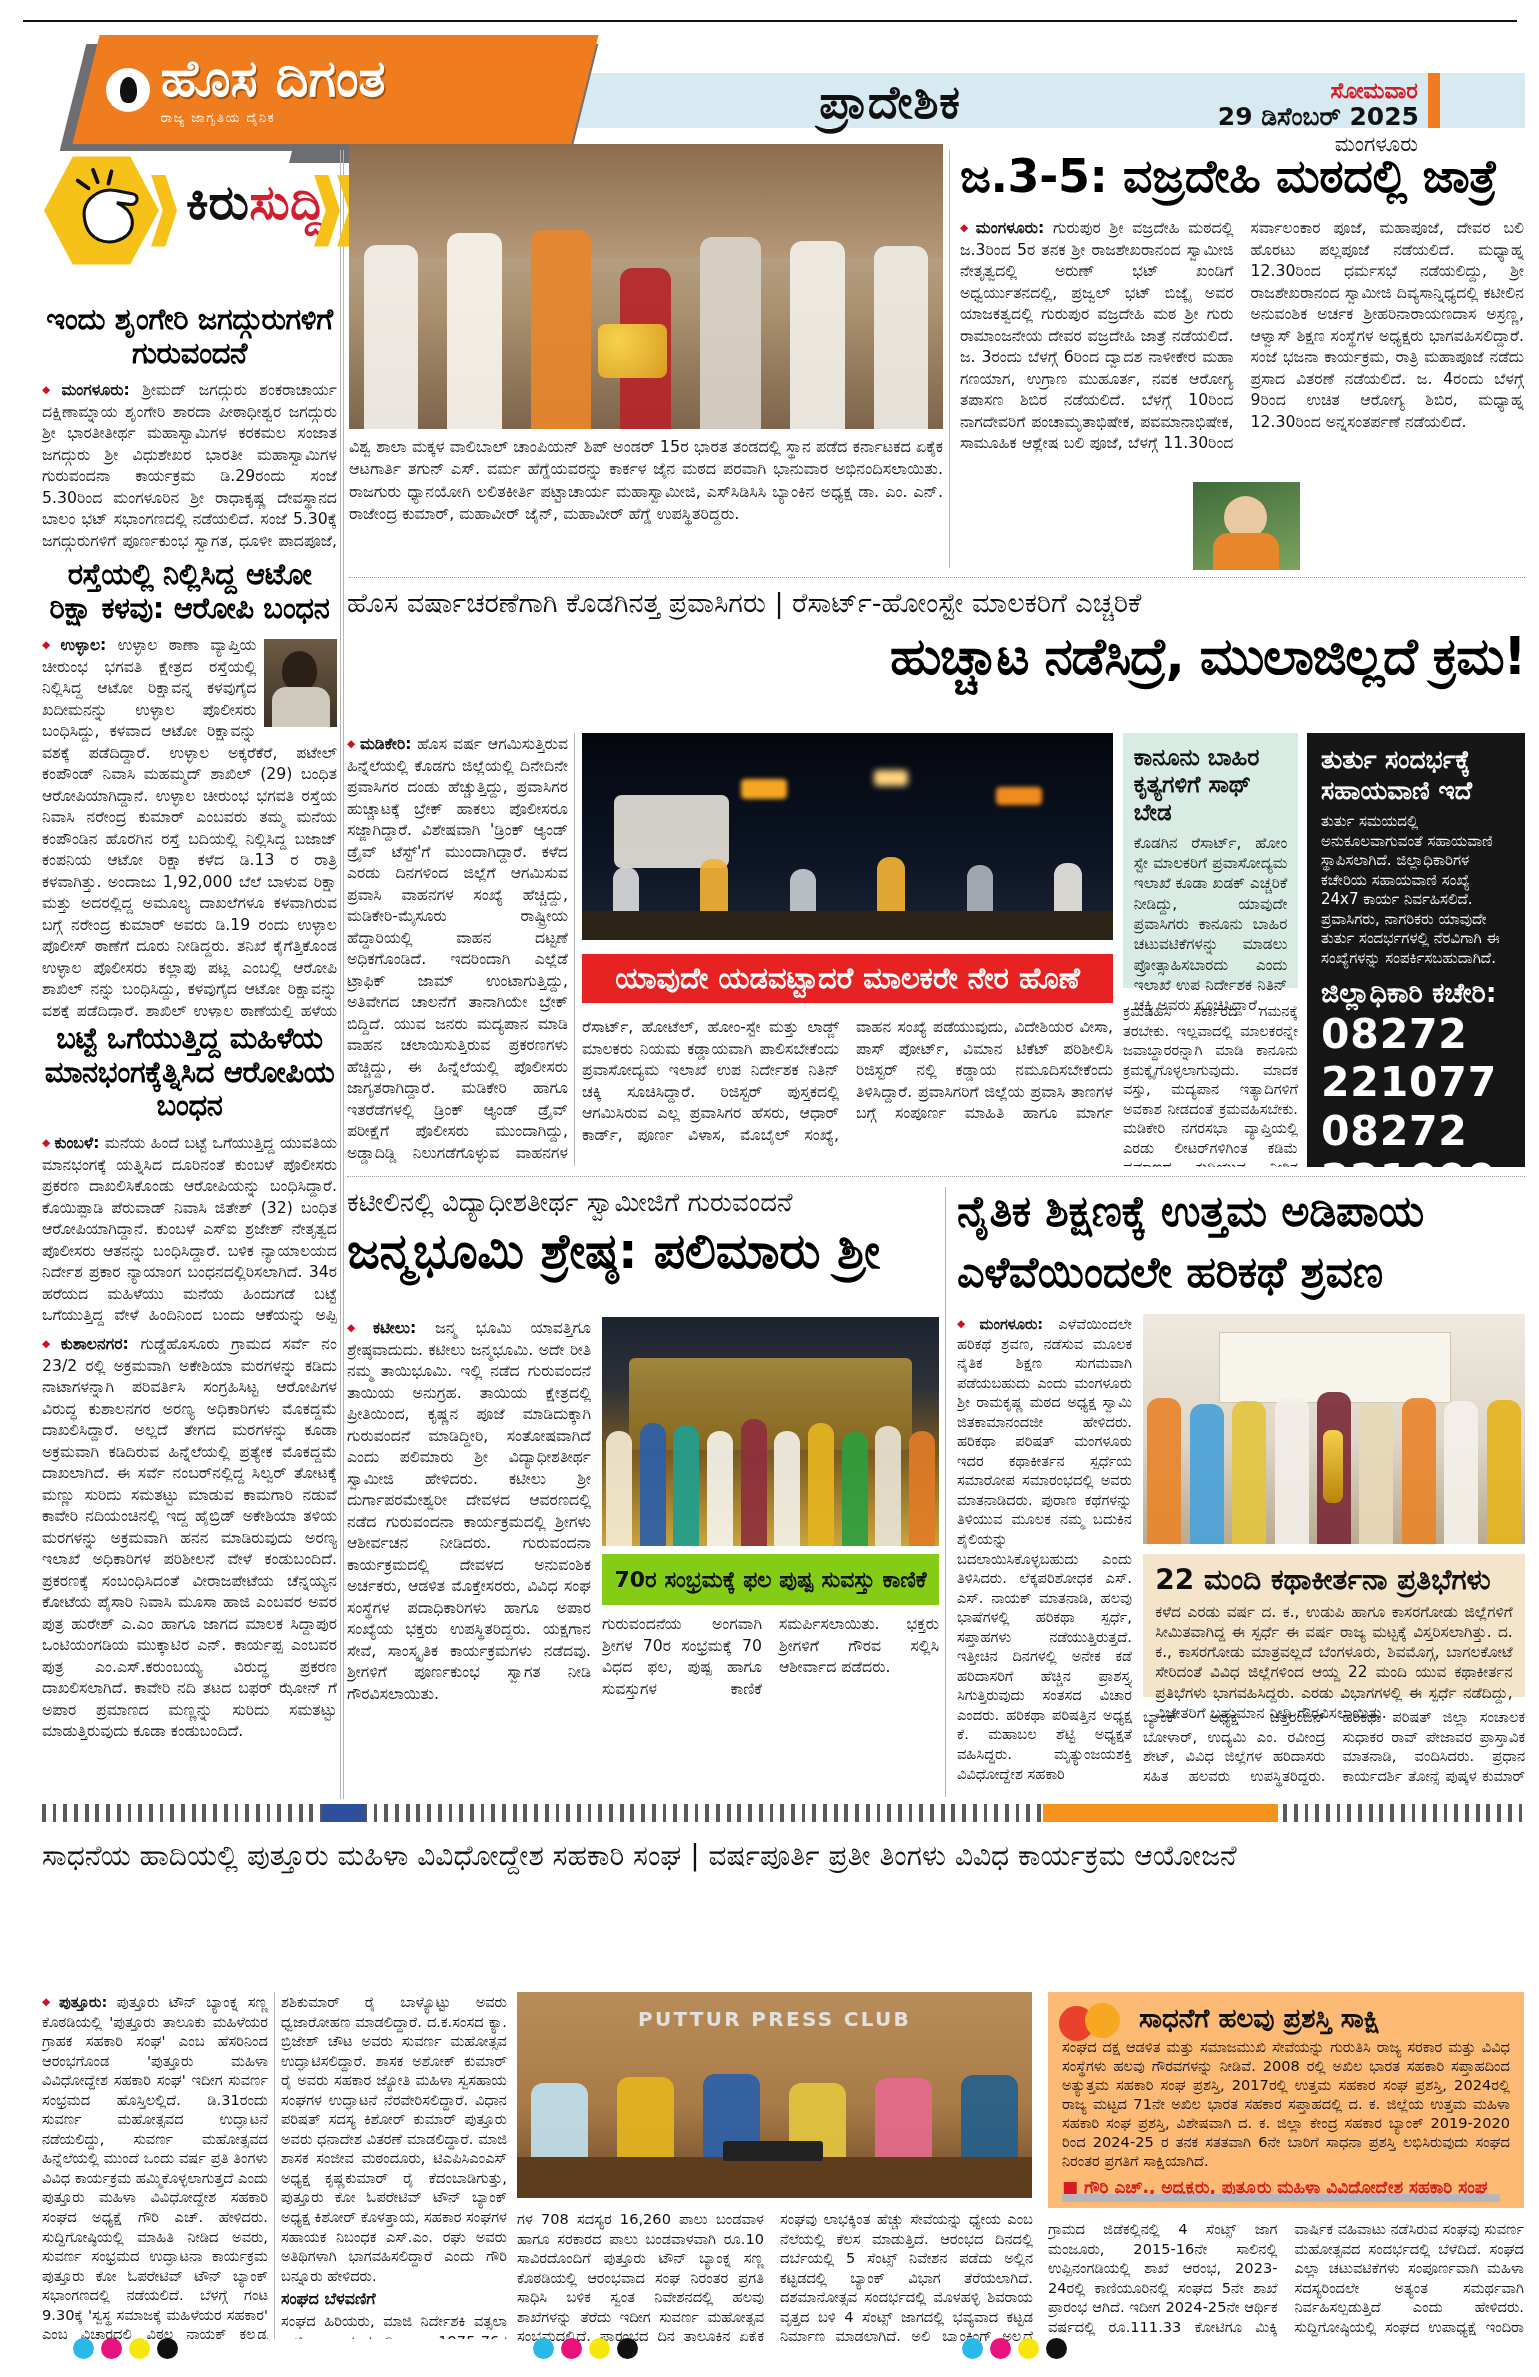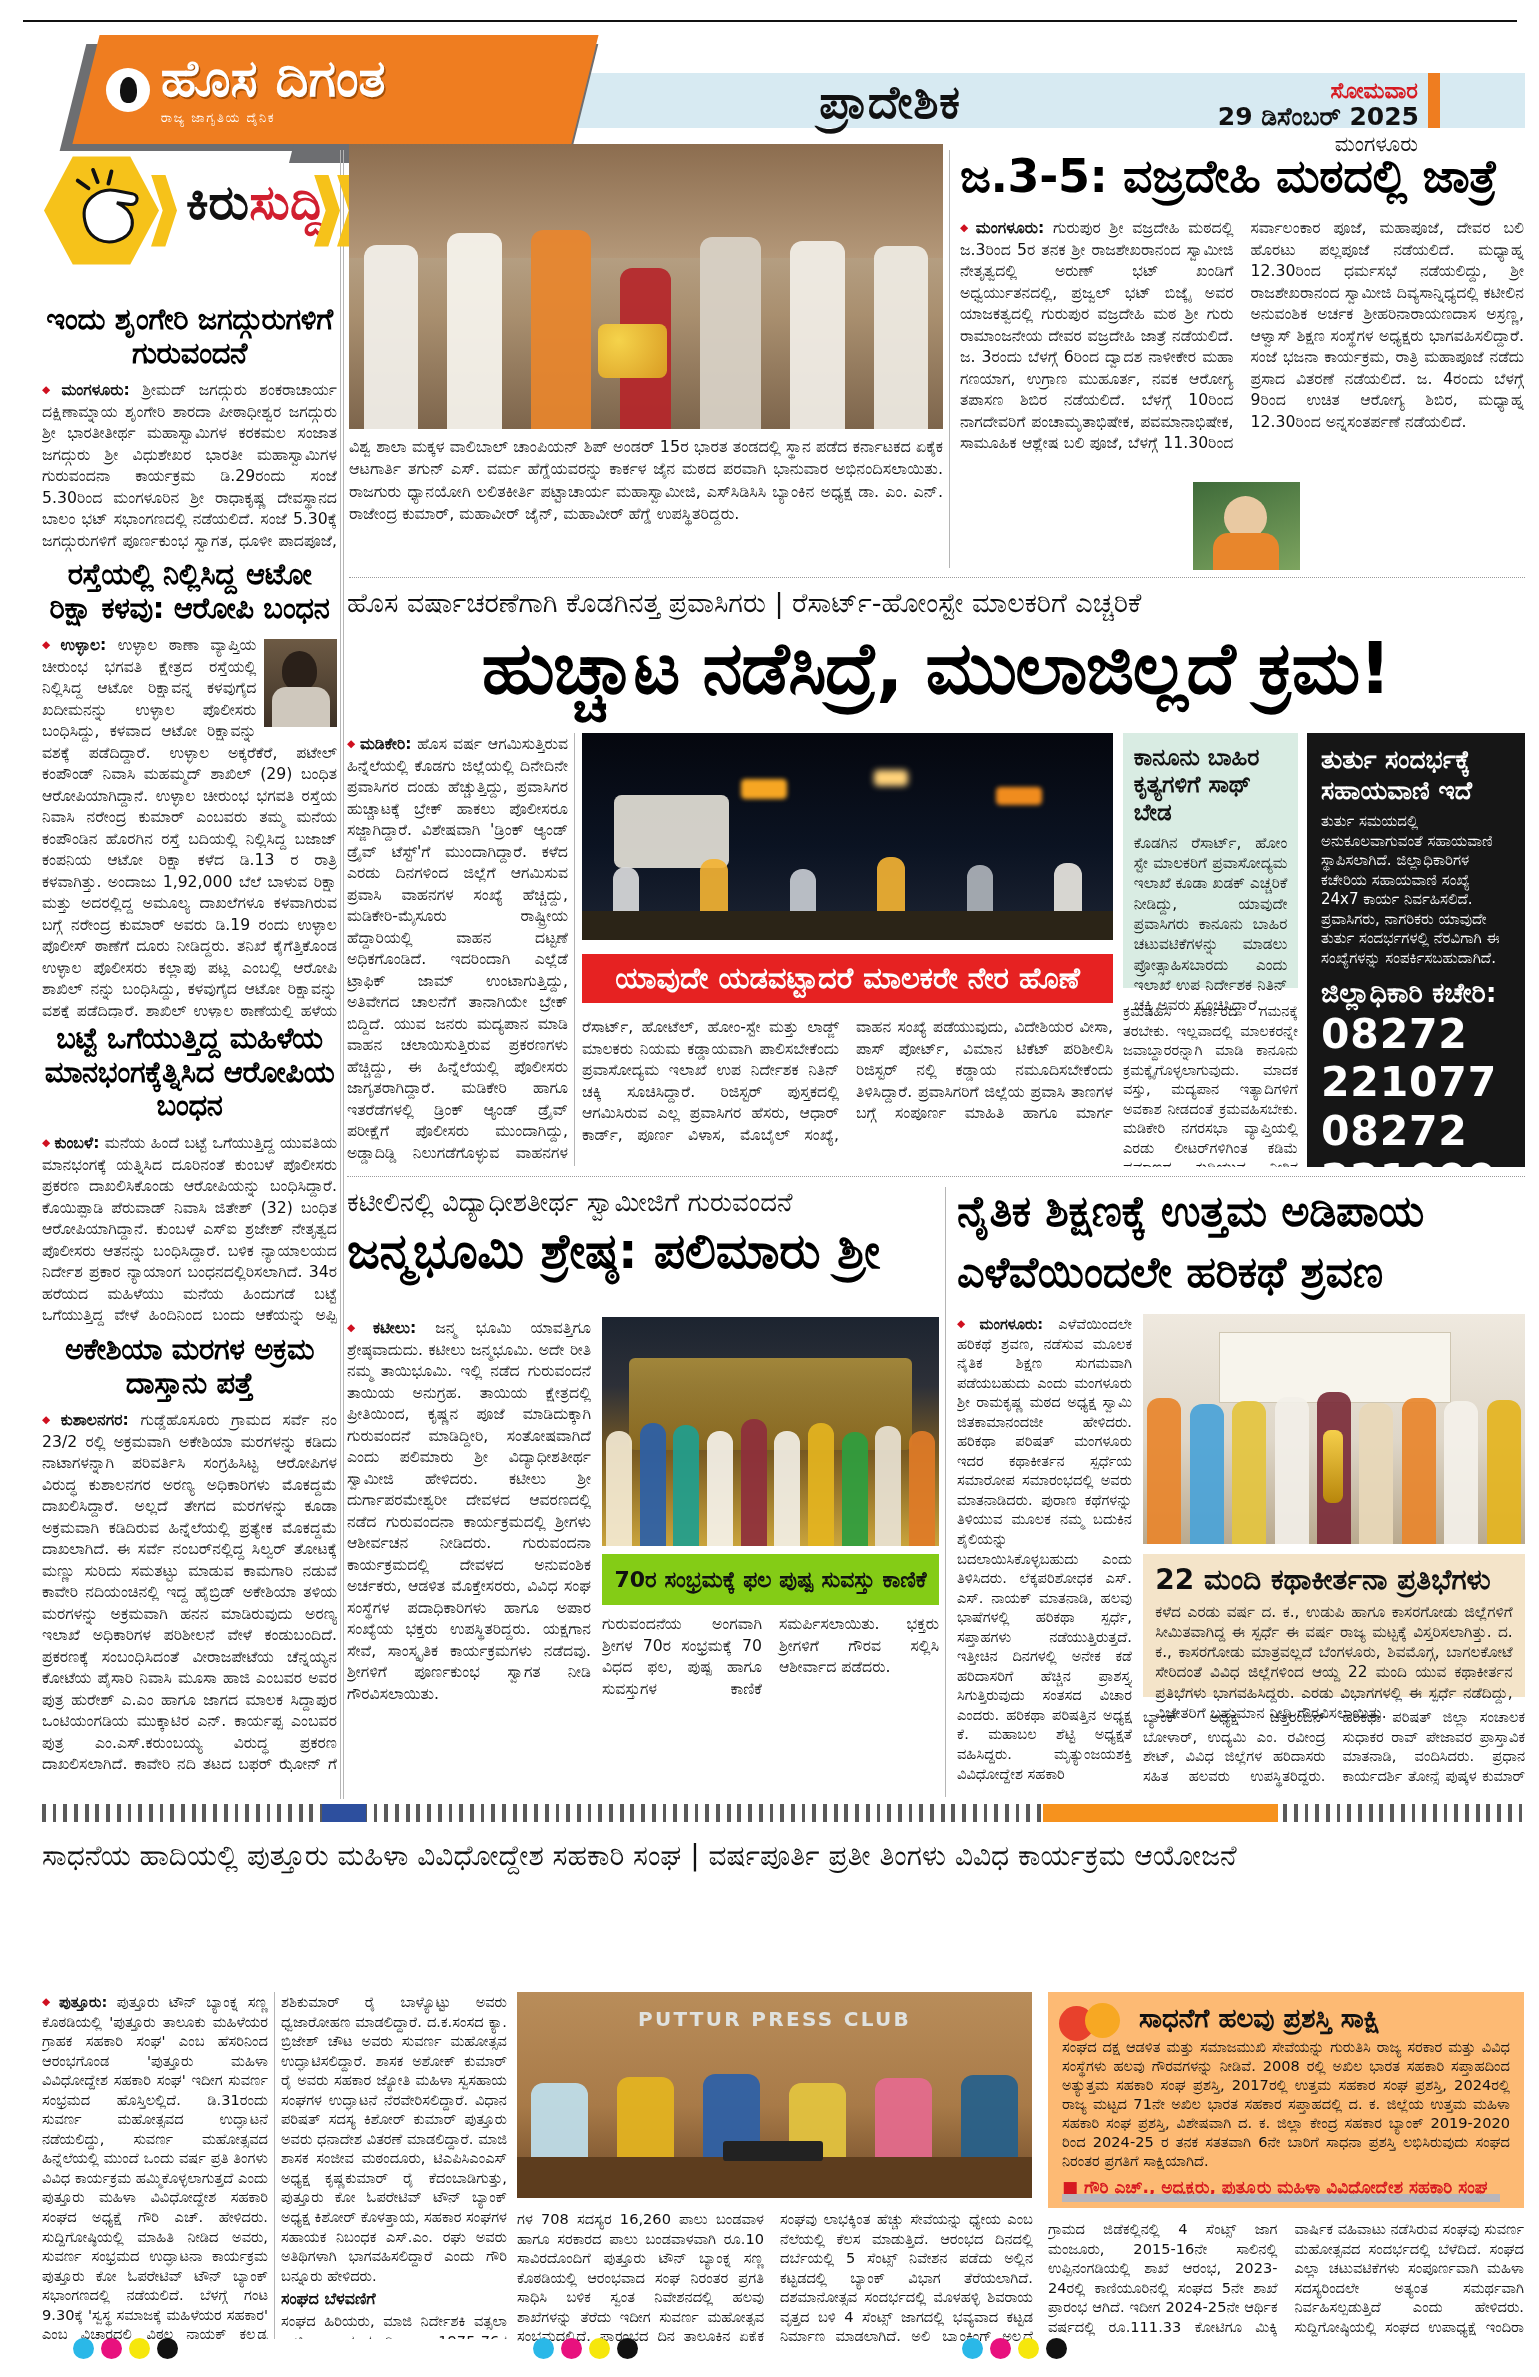--- a/index.html
+++ b/index.html
@@ -84,21 +84,20 @@
     </div>
     <p class="bt" style="margin:0"><span class="dm">◆</span><span class="dl">ಉಳ್ಳಾಲ:</span> <span>ಉಳ್ಳಾಲ ಠಾಣಾ ವ್ಯಾಪ್ತಿಯ ಚೀರುಂಭ ಭಗವತಿ ಕ್ಷೇತ್ರದ ರಸ್ತೆಯಲ್ಲಿ ನಿಲ್ಲಿಸಿದ್ದ ಆಟೋ ರಿಕ್ಷಾವನ್ನ ಕಳವುಗೈದ ಖದೀಮನನ್ನು ಉಳ್ಳಾಲ ಪೊಲೀಸರು ಬಂಧಿಸಿದ್ದು, ಕಳವಾದ ಆಟೋ ರಿಕ್ಷಾವನ್ನು ವಶಕ್ಕೆ ಪಡೆದಿದ್ದಾರೆ. ಉಳ್ಳಾಲ ಅಕ್ಕರೆಕೆರೆ, ಪಟೇಲ್ ಕಂಪೌಂಡ್ ನಿವಾಸಿ ಮಹಮ್ಮದ್ ಶಾಖಿಲ್ (29) ಬಂಧಿತ ಆರೋಪಿಯಾಗಿದ್ದಾನೆ. ಉಳ್ಳಾಲ ಚೀರುಂಭ ಭಗವತಿ ರಸ್ತೆಯ ನಿವಾಸಿ ನರೇಂದ್ರ ಕುಮಾರ್ ಎಂಬವರು ತಮ್ಮ ಮನೆಯ ಕಂಪೌಂಡಿನ ಹೊರಗಿನ ರಸ್ತೆ ಬದಿಯಲ್ಲಿ ನಿಲ್ಲಿಸಿದ್ದ ಬಜಾಜ್ ಕಂಪನಿಯ ಆಟೋ ರಿಕ್ಷಾ ಕಳೆದ ಡಿ.13 ರ ರಾತ್ರಿ ಕಳವಾಗಿತ್ತು. ಅಂದಾಜು 1,92,000 ಬೆಲೆ ಬಾಳುವ ರಿಕ್ಷಾ ಮತ್ತು ಅದರಲ್ಲಿದ್ದ ಅಮೂಲ್ಯ ದಾಖಲೆಗಳೂ ಕಳವಾಗಿರುವ ಬಗ್ಗೆ ನರೇಂದ್ರ ಕುಮಾರ್ ಅವರು ಡಿ.19 ರಂದು ಉಳ್ಳಾಲ ಪೊಲೀಸ್ ಠಾಣೆಗೆ ದೂರು ನೀಡಿದ್ದರು. ತನಿಖೆ ಕೈಗೆತ್ತಿಕೊಂಡ ಉಳ್ಳಾಲ ಪೊಲೀಸರು ಕಲ್ಲಾಪು ಪಟ್ಲ ಎಂಬಲ್ಲಿ ಆರೋಪಿ ಶಾಖಿಲ್ ನನ್ನು ಬಂಧಿಸಿದ್ದು, ಕಳವುಗೈದ ಆಟೋ ರಿಕ್ಷಾವನ್ನು ವಶಕ್ಕೆ ಪಡೆದಿದ್ದಾರೆ. ಶಾಖಿಲ್ ಉಳ್ಳಾಲ ಠಾಣೆಯಲ್ಲಿ ಹಳೆಯ ಪ್ರಕರಣದ ಆರೋಪಿಯಾಗಿದ್ದಾನೆ.</span></p>
   </section>
 
   <section class="abs" style="left:42px;top:1022px;width:295px;height:307px;overflow:hidden">
     <h2 class="hl" style="font-size:29px;margin:0 0 9.2px">ಬಟ್ಟೆ ಒಗೆಯುತ್ತಿದ್ದ ಮಹಿಳೆಯ ಮಾನಭಂಗಕ್ಕೆತ್ನಿಸಿದ ಆರೋಪಿಯ ಬಂಧನ</h2>
     <p class="bt" style="margin:0"><span class="dm">◆</span><span class="dl">ಕುಂಬಳೆ:</span> <span>ಮನೆಯ ಹಿಂದೆ ಬಟ್ಟೆ ಒಗೆಯುತ್ತಿದ್ದ ಯುವತಿಯ ಮಾನಭಂಗಕ್ಕೆ ಯತ್ನಿಸಿದ ದೂರಿನಂತೆ ಕುಂಬಳೆ ಪೊಲೀಸರು ಪ್ರಕರಣ ದಾಖಲಿಸಿಕೊಂಡು ಆರೋಪಿಯನ್ನು ಬಂಧಿಸಿದ್ದಾರೆ. ಕೊಯಿಪ್ಪಾಡಿ ಪೆರುವಾಡ್ ನಿವಾಸಿ ಜಿತೇಶ್ (32) ಬಂಧಿತ ಆರೋಪಿಯಾಗಿದ್ದಾನೆ. ಕುಂಬಳೆ ಎಸ್‌ಐ ಶ್ರಜೇಶ್ ನೇತೃತ್ವದ ಪೊಲೀಸರು ಆತನನ್ನು ಬಂಧಿಸಿದ್ದಾರೆ. ಬಳಿಕ ನ್ಯಾಯಾಲಯದ ನಿರ್ದೇಶ ಪ್ರಕಾರ ನ್ಯಾಯಾಂಗ ಬಂಧನದಲ್ಲಿರಿಸಲಾಗಿದೆ. 34ರ ಹರೆಯದ ಮಹಿಳೆಯು ಮನೆಯ ಹಿಂದುಗಡೆ ಬಟ್ಟೆ ಒಗೆಯುತ್ತಿದ್ದ ವೇಳೆ ಹಿಂದಿನಿಂದ ಬಂದು ಆಕೆಯನ್ನು ಅಪ್ಪಿ ಹಿಡಿದಿದ್ದು, ಆಕೆ ಅದನ್ನು ವಿರೋಧಿಸಿದಾಗ ಆರೋಪಿ ಎದುರು ಭಾಗದಿಂದ ಮತ್ತೆ ಆಕೆಯನ್ನು ಅಪ್ಪಿ ಹಿಡಿದು ಮಾನಭಂಗಕ್ಕೆ ಯತ್ನಿಸಿದನೆಂದು ಆರೋಪಿಸಿ ಮಹಿಳೆ ಆರೋಪಿಯ ವಿರುದ್ಧ ಕುಂಬಳೆ ಪೊಲೀಸರಿಗೆ ದೂರು ನೀಡಿದ್ದು, ಅದರಂತೆ ಪೊಲೀಸರು ಕೇಸು ದಾಖಲಿಸಿ ಆತನನ್ನು ಬಂಧಿಸಿದ್ದಾರೆ.</span></p>
   </section>
 
   <section class="abs" style="left:42px;top:1333px;width:295px;height:441px;overflow:hidden">
-    <h2 class="hl" style="font-size:29px;margin:0 0 9.2px">ಅಕೇಶಿಯಾ ಮರಗಳ ಅಕ್ರಮ ದಾಸ್ತಾನು ಪತ್ತೆ</h2>
     <p class="bt" style="margin:0"><span class="dm">◆</span><span class="dl">ಕುಶಾಲನಗರ:</span> <span>ಗುಡ್ಡೆಹೊಸೂರು ಗ್ರಾಮದ ಸರ್ವೆ ನಂ 23/2 ರಲ್ಲಿ ಅಕ್ರಮವಾಗಿ ಅಕೇಶಿಯಾ ಮರಗಳನ್ನು ಕಡಿದು ನಾಟಾಗಳನ್ನಾಗಿ ಪರಿವರ್ತಿಸಿ ಸಂಗ್ರಹಿಸಿಟ್ಟ ಆರೋಪಿಗಳ ವಿರುದ್ಧ ಕುಶಾಲನಗರ ಅರಣ್ಯ ಅಧಿಕಾರಿಗಳು ಮೊಕದ್ದಮೆ ದಾಖಲಿಸಿದ್ದಾರೆ. ಅಲ್ಲದೆ ತೇಗದ ಮರಗಳನ್ನು ಕೂಡಾ ಅಕ್ರಮವಾಗಿ ಕಡಿದಿರುವ ಹಿನ್ನೆಲೆಯಲ್ಲಿ ಪ್ರತ್ಯೇಕ ಮೊಕದ್ದಮೆ ದಾಖಲಾಗಿದೆ. ಈ ಸರ್ವೆ ನಂಬರ್‌ನಲ್ಲಿದ್ದ ಸಿಲ್ವರ್ ತೋಟಕ್ಕೆ ಮಣ್ಣು ಸುರಿದು ಸಮತಟ್ಟು ಮಾಡುವ ಕಾಮಗಾರಿ ನಡುವೆ ಕಾವೇರಿ ನದಿಯಂಚಿನಲ್ಲಿ ಇದ್ದ ಹೈಬ್ರಿಡ್ ಅಕೇಶಿಯಾ ತಳಿಯ ಮರಗಳನ್ನು ಅಕ್ರಮವಾಗಿ ಹನನ ಮಾಡಿರುವುದು ಅರಣ್ಯ ಇಲಾಖೆ ಅಧಿಕಾರಿಗಳ ಪರಿಶೀಲನೆ ವೇಳೆ ಕಂಡುಬಂದಿದೆ. ಪ್ರಕರಣಕ್ಕೆ ಸಂಬಂಧಿಸಿದಂತೆ ವೀರಾಜಪೇಟೆಯ ಚೆನ್ನಯ್ಯನ ಕೋಟೆಯ ಪೈಸಾರಿ ನಿವಾಸಿ ಮೂಸಾ ಹಾಜಿ ಎಂಬವರ ಅವರ ಪುತ್ರ ಹುರೇಶ್ ಎ.ಎಂ ಹಾಗೂ ಜಾಗದ ಮಾಲಕ ಸಿದ್ದಾಪುರ ಒಂಟಿಯಂಗಡಿಯ ಮುಕ್ಕಾಟಿರ ಎನ್. ಕಾರ್ಯಪ್ಪ ಎಂಬವರ ಪುತ್ರ ಎಂ.ಎಸ್.ಕರುಂಬಯ್ಯ ವಿರುದ್ಧ ಪ್ರಕರಣ ದಾಖಲಿಸಲಾಗಿದೆ. ಕಾವೇರಿ ನದಿ ತಟದ ಬಫರ್ ಝೋನ್ ಗೆ ಅಪಾರ ಪ್ರಮಾಣದ ಮಣ್ಣನ್ನು ಸುರಿದು ಸಮತಟ್ಟು ಮಾಡುತ್ತಿರುವುದು ಕೂಡಾ ಕಂಡುಬಂದಿದೆ.</span></p>
   </section>
 
   <div class="ph" style="left:349px;top:144px;width:594px;height:285px;background:linear-gradient(180deg,#c9b9a2 0%,#b09a7d 45%,#8a7precision 100%);background:linear-gradient(180deg,#cbbca6,#a98f6f 60%,#7d6covers 100%);background:linear-gradient(180deg,#cbbca6,#a98f6f 60%,#7d654c)">
     <div style="position:absolute;left:0;top:0;width:100%;height:40%;background:linear-gradient(180deg,#8c6d4f,#b49879)"></div>
     <div class="frow" style="height:88%">
       <div class="fg" style="width:54px;height:184px;background:#f3f1ec"></div>
       <div class="fg" style="width:55px;height:196px;background:#f7f5ef"></div>
       <div class="fg" style="width:60px;height:199px;background:#e8862c"></div>
       <div class="fg" style="width:51px;height:161px;background:#b5262a"></div>
@@ -117,21 +116,21 @@
   </section>
   <div class="ph" style="left:1193px;top:482px;width:107px;height:88px;background:linear-gradient(160deg,#3f6b3a,#7da45f)">
     <div style="position:absolute;left:31px;top:14px;width:43px;height:43px;background:#e9c9a2;border-radius:50%"></div>
     <div style="position:absolute;left:20px;top:51px;width:66px;height:38px;background:#e8862c;border-radius:15.3px 15.3px 0 0"></div>
   </div>
 
   <div class="dotrule" style="left:349px;top:577px;width:1176px"></div>
 
   <section class="abs" style="left:347px;top:587px;width:1178px;height:583px">
     <div class="kick" style="font-size:27px;text-align:left">ಹೊಸ ವರ್ಷಾಚರಣೆಗಾಗಿ ಕೊಡಗಿನತ್ತ ಪ್ರವಾಸಿಗರು | ರೆಸಾರ್ಟ್-ಹೋಂಸ್ಟೇ ಮಾಲಕರಿಗೆ ಎಚ್ಚರಿಕೆ</div>
-    <h1 class="hl" style="font-size:72px;margin:7.7px 0 0;text-align:center;letter-spacing:-1.5px">ಹುಚ್ಚಾಟ ನಡೆಸಿದ್ರೆ, ಮುಲಾಜಿಲ್ಲದೆ ಕ್ರಮ!</h1>
+    <h1 class="hl" style="font-size:51px;margin:7.7px 0 0;text-align:right;letter-spacing:-1.5px">ಹುಚ್ಚಾಟ ನಡೆಸಿದ್ರೆ, ಮುಲಾಜಿಲ್ಲದೆ ಕ್ರಮ!</h1>
 
     <div class="abs bt" style="left:0;top:146px;width:221px;height:433px;overflow:hidden">
       <span class="dm">◆</span><span class="dl">ಮಡಿಕೇರಿ:</span>
       <span>ಹೊಸ ವರ್ಷ ಆಗಮಿಸುತ್ತಿರುವ ಹಿನ್ನೆಲೆಯಲ್ಲಿ ಕೊಡಗು ಜಿಲ್ಲೆಯಲ್ಲಿ ದಿನೇದಿನೇ ಪ್ರವಾಸಿಗರ ದಂಡು ಹೆಚ್ಚುತ್ತಿದ್ದು, ಪ್ರವಾಸಿಗರ ಹುಚ್ಚಾಟಕ್ಕೆ ಬ್ರೇಕ್ ಹಾಕಲು ಪೊಲೀಸರೂ ಸಜ್ಜಾಗಿದ್ದಾರೆ. ವಿಶೇಷವಾಗಿ 'ಡ್ರಿಂಕ್ ಆ್ಯಂಡ್ ಡ್ರೈವ್ ಟೆಸ್ಟ್'ಗೆ ಮುಂದಾಗಿದ್ದಾರೆ. ಕಳೆದ ಎರಡು ದಿನಗಳಿಂದ ಜಿಲ್ಲೆಗೆ ಆಗಮಿಸುವ ಪ್ರವಾಸಿ ವಾಹನಗಳ ಸಂಖ್ಯೆ ಹೆಚ್ಚಿದ್ದು, ಮಡಿಕೇರಿ-ಮೈಸೂರು ರಾಷ್ಟ್ರೀಯ ಹೆದ್ದಾರಿಯಲ್ಲಿ ವಾಹನ ದಟ್ಟಣೆ ಅಧಿಕಗೊಂಡಿದೆ. ಇದರಿಂದಾಗಿ ಎಲ್ಲೆಡೆ ಟ್ರಾಫಿಕ್ ಜಾಮ್ ಉಂಟಾಗುತ್ತಿದ್ದು, ಅತಿವೇಗದ ಚಾಲನೆಗೆ ತಾನಾಗಿಯೇ ಬ್ರೇಕ್ ಬಿದ್ದಿದೆ. ಯುವ ಜನರು ಮದ್ಯಪಾನ ಮಾಡಿ ವಾಹನ ಚಲಾಯಿಸುತ್ತಿರುವ ಪ್ರಕರಣಗಳು ಹೆಚ್ಚಿದ್ದು, ಈ ಹಿನ್ನೆಲೆಯಲ್ಲಿ ಪೊಲೀಸರು ಜಾಗೃತರಾಗಿದ್ದಾರೆ. ಮಡಿಕೇರಿ ಹಾಗೂ ಇತರೆಡೆಗಳಲ್ಲಿ ಡ್ರಿಂಕ್ ಆ್ಯಂಡ್ ಡ್ರೈವ್ ಪರೀಕ್ಷೆಗೆ ಪೊಲೀಸರು ಮುಂದಾಗಿದ್ದು, ಅಡ್ಡಾದಿಡ್ಡಿ ನಿಲುಗಡೆಗೊಳ್ಳುವ ವಾಹನಗಳ ಚಕ್ರಗಳಿಗೆ 'ವೀಲ್ ಲಾಕ್' ಅಳವಡಿಸಲಾಗುತ್ತಿದೆ.</span>
       
       
     </div>
     <div class="vrule" style="left:227px;top:146px;height:433px"></div>
 
     <div class="ph" style="left:235px;top:146px;width:531px;height:207px;background:linear-gradient(180deg,#05070e 0%,#0b1322 55%,#1d2433 100%)">

